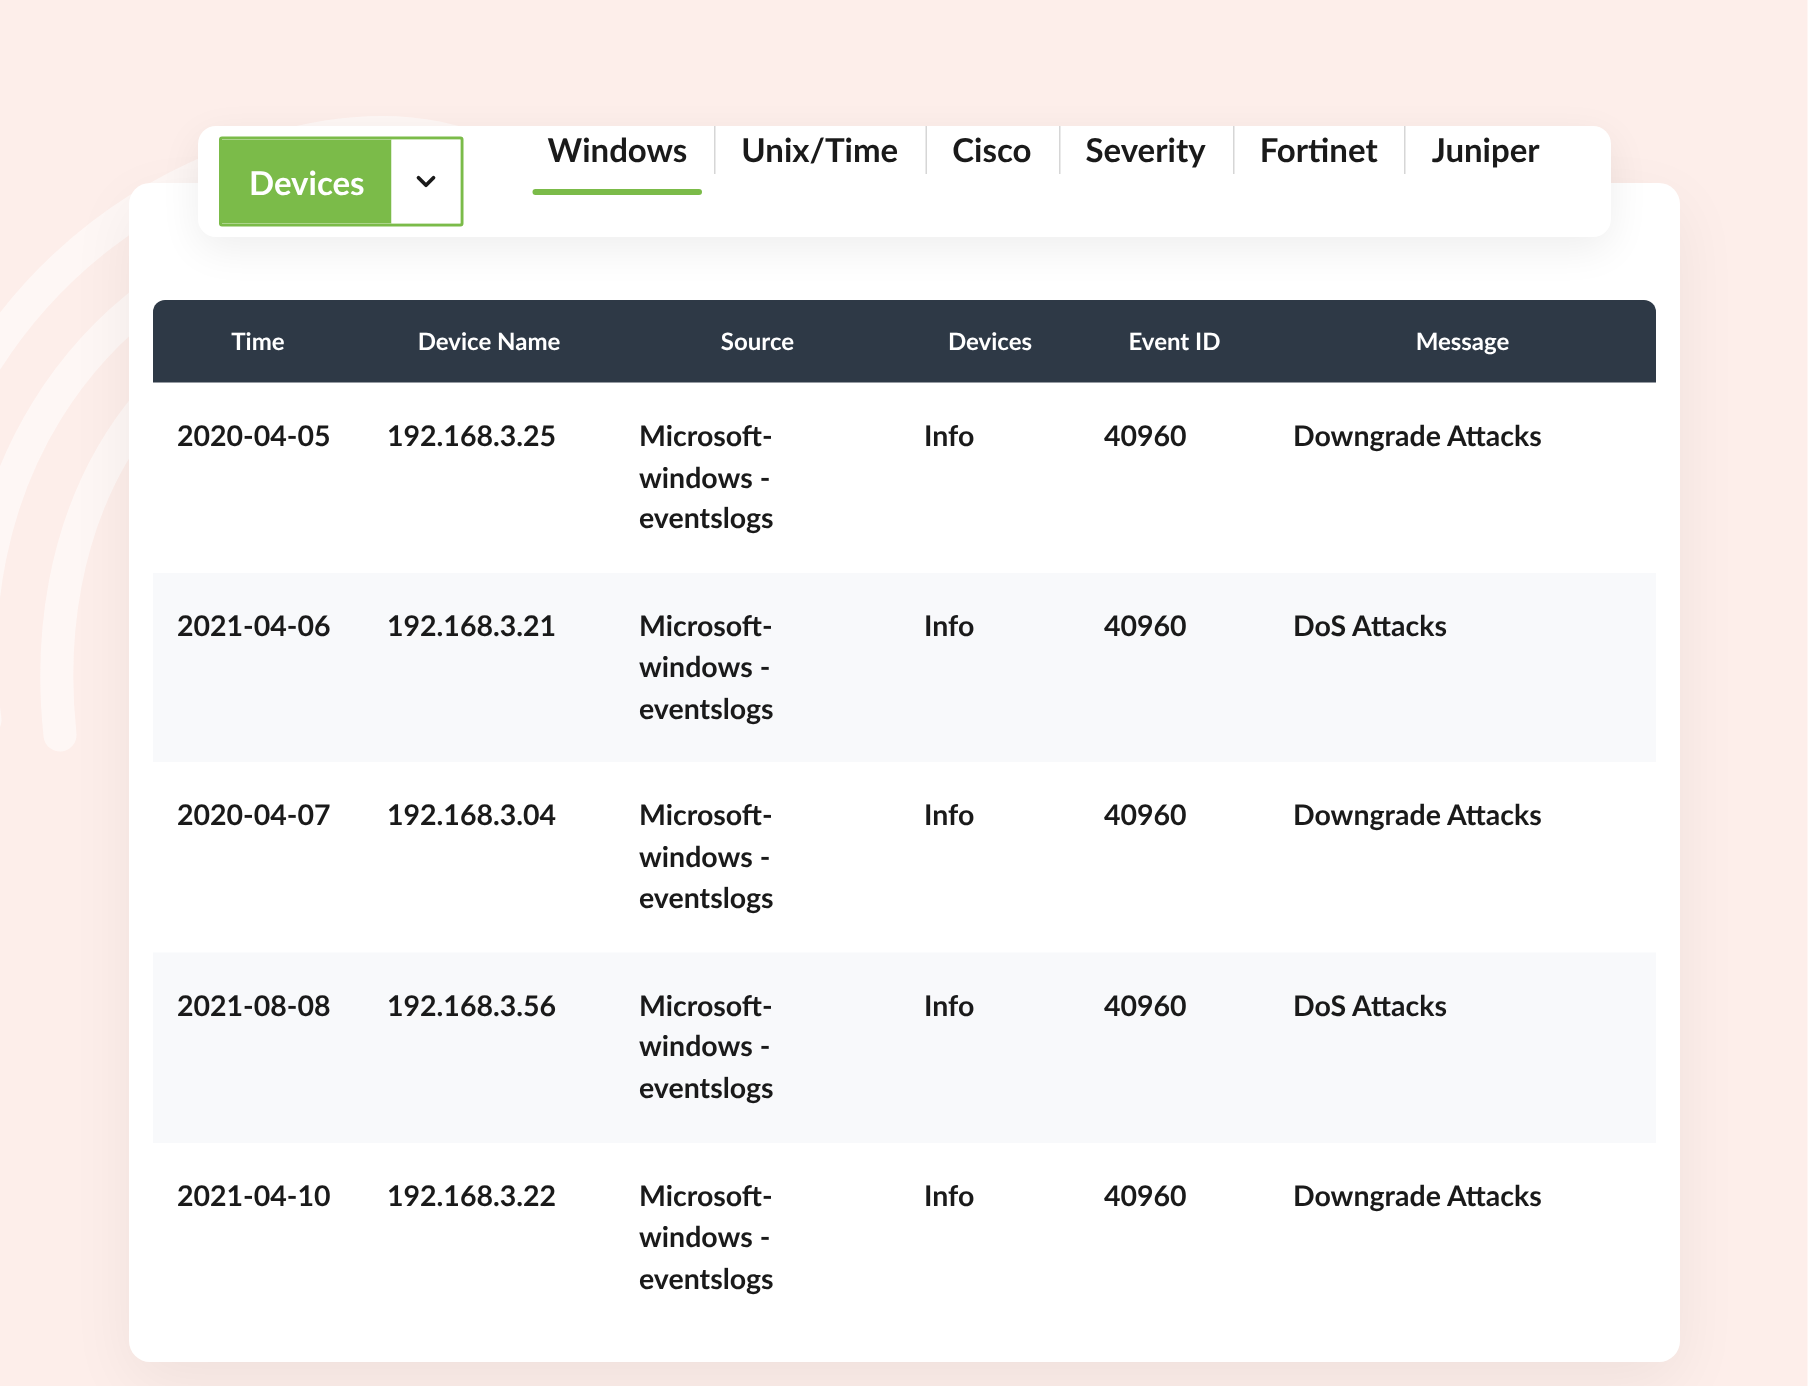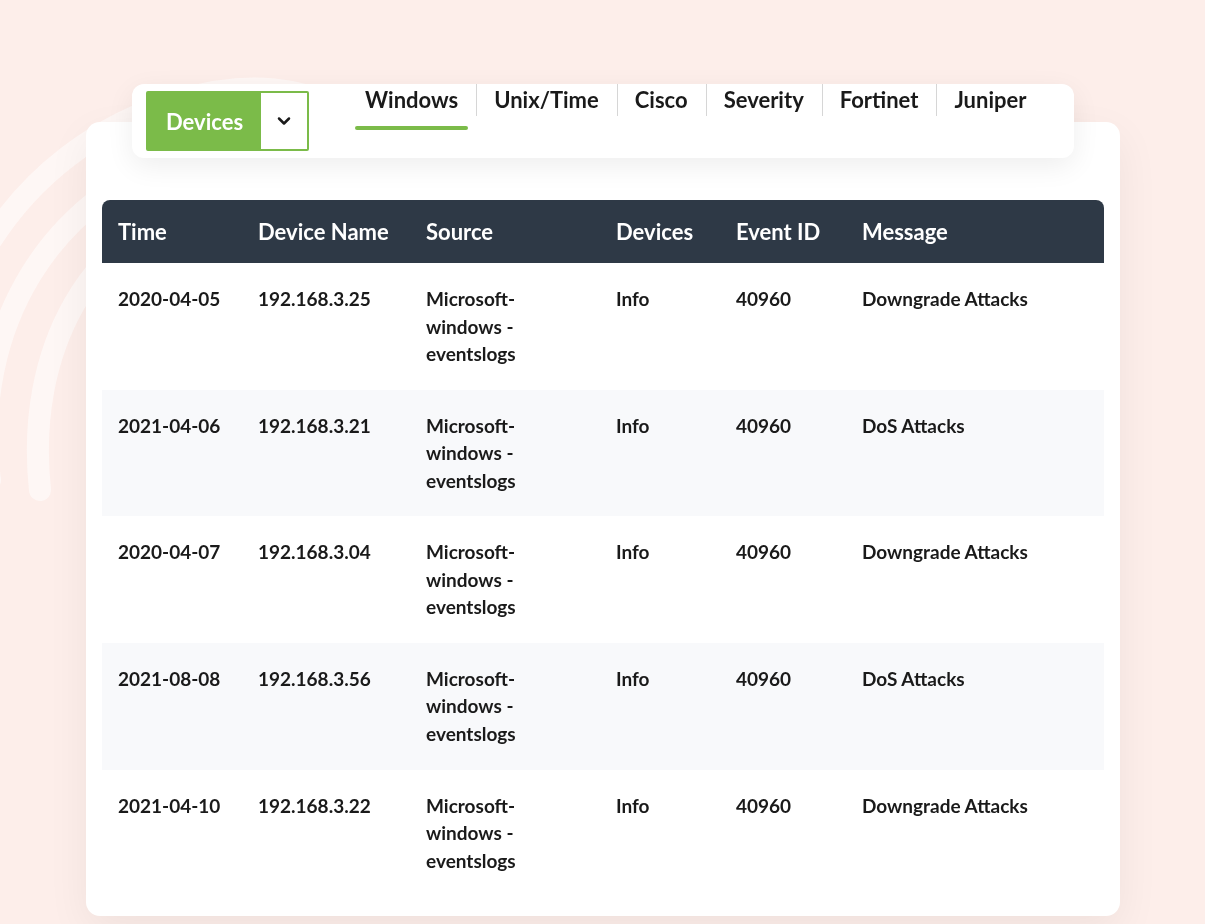--- a/index.html
+++ b/index.html
@@ -106,22 +106,22 @@
   table.log {
     width: 100%;
     border-collapse: collapse;
     table-layout: fixed;
     border-radius: 8px;
     overflow: hidden;
   }
   table.log thead th {
     background: #2e3946;
     color: #ffffff;
-    text-align: left;
-    font-size: 22px;
+    text-align: center;
+    font-size: 16px;
     font-weight: 700;
     padding: 18px 16px;
   }
   table.log td {
     font-size: 19px;
     color: #1a1a1a;
     padding: 22px 16px;
     vertical-align: top;
     line-height: 1.45;
     font-weight: bold;

